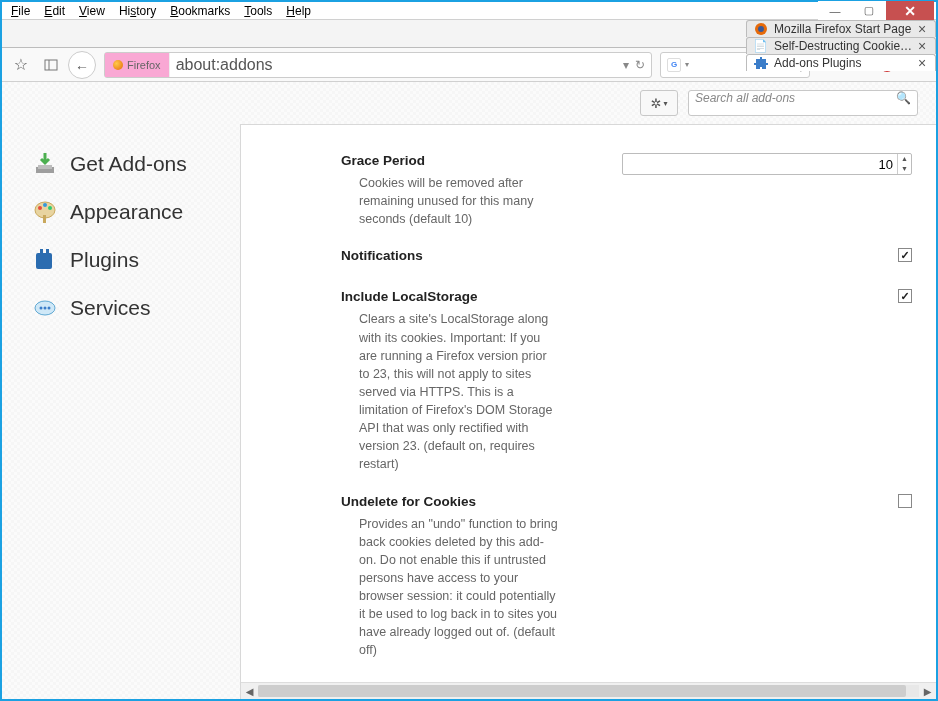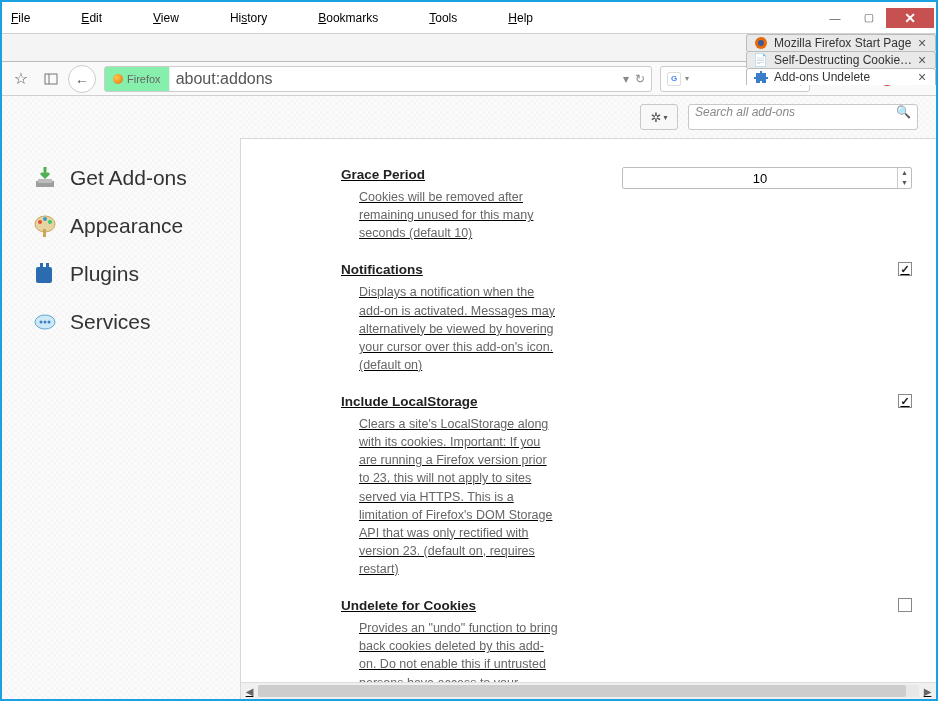--- a/index.html
+++ b/index.html
@@ -1,21 +1,21 @@
 <!DOCTYPE html>
 <html><head>
 <meta charset="utf-8">
 <style>
 * { box-sizing: border-box; margin: 0; padding: 0; font-family: "Segoe UI", Tahoma, sans-serif; }
 body { width: 938px; height: 701px; background: #1ba1e2; overflow: hidden; }
 
 .outer-frame { width: 100%; height: 100%; border: 2px solid #1ba1e2; display: flex; flex-direction: column; }
 
 
-.menubar { background: #fff; height: 32px; display: flex; align-items: center; font-size: 12px; padding: 0 2px; border-bottom: 1px solid #d0d0d0; gap: 37px; }
+.menubar { background: #fff; height: 18px; display: flex; align-items: center; font-size: 12px; padding: 0 2px; border-bottom: 1px solid #d0d0d0; }
 .menubar span { padding: 1px 7px; cursor: default; }
 .menubar span u { text-decoration: underline; }
 .window-controls { margin-left: auto; display: flex; }
 .window-controls .wc { width: 34px; height: 20px; display: flex; align-items: center; justify-content: center; font-size: 11px; background: #fff; }
 .window-controls .wc.close { background: #c75050; color: #fff; font-weight: bold; width: 48px; font-size: 14px; }
 .window-controls .wc.min, .window-controls .wc.max { color: #555; }
 
 
 .tab-strip { background: #f4f4f4; height: 28px; display: flex; align-items: flex-end; padding-left: 22px; border-bottom: 1px solid #bcbcbc; flex-direction: column; }
 .tab { height: 26px; width: 190px; background: #e9e9e9; border: 1px solid #bcbcbc; border-bottom: none; display: flex; align-items: center; padding: 0 6px; font-size: 12px; color: #333; border-radius: 3px 3px 0 0; margin-right: 0; position: relative; }
@@ -23,21 +23,21 @@
 .tab .tab-icon { width: 16px; height: 16px; margin-right: 5px; display: inline-flex; align-items: center; justify-content: center; font-size: 12px; }
 .tab .tab-label { flex: 1; white-space: nowrap; overflow: hidden; text-overflow: ellipsis; }
 .tab .tab-close { width: 14px; height: 14px; color: #555; font-size: 14px; line-height: 14px; text-align: center; }
 .new-tab { width: 26px; height: 22px; margin-left: 6px; display: flex; align-items: center; justify-content: center; font-size: 14px; color: #666; }
 
 
 .toolbar { background: #f9f9f9; height: 34px; display: flex; align-items: center; padding: 0 6px; gap: 4px; border-bottom: 1px solid #d0d0d0; }
 .tb-btn { width: 26px; height: 26px; display: flex; align-items: center; justify-content: center; color: #555; border-radius: 2px; }
 .nav-circle { width: 28px; height: 28px; border-radius: 50%; border: 1px solid #ccc; display: flex; align-items: center; justify-content: center; font-size: 14px; color: #555; background: #fff; }
 .url-group { display: flex; align-items: center; border: 1px solid #ccc; border-radius: 3px; height: 26px; flex: 1; background: #fff; margin: 0 4px; }
-.url-identity { background: #86efac; border-right: 1px solid #eee; padding: 0 8px; display: flex; align-items: center; gap: 4px; font-size: 11px; color: #666; height: 100%; }
+.url-identity { background: #f9a8d4; border-right: 1px solid #eee; padding: 0 8px; display: flex; align-items: center; gap: 4px; font-size: 11px; color: #666; height: 100%; }
 .url-identity .ff-dot { width: 10px; height: 10px; border-radius: 50%; background: radial-gradient(circle at 35% 35%, #ffc94a, #e66a0a); }
 .url-box { flex: 1; padding: 0 6px; font-size: 16px; color: #555; }
 .url-end { display: flex; align-items: center; padding: 0 6px; gap: 6px; color: #888; font-size: 12px; }
 .search-box { width: 150px; border: 1px solid #ccc; border-radius: 3px; height: 26px; display: flex; align-items: center; padding: 0 6px; background: #fff; font-size: 12px; color: #888; }
 .search-box .g-icon { width: 14px; height: 14px; border-radius: 2px; background: #fff; border: 1px solid #ddd; display: flex; align-items: center; justify-content: center; font-size: 8px; font-weight: bold; color: #4285f4; margin-right: 4px; }
 .search-box .mag { margin-left: auto; color: #6da6d8; }
 .abp { width: 14px; height: 14px; border-radius: 50%; background: #c33; display: inline-block; }
 
 
 .content { flex: 1; background: #fbfbfb; display: flex; flex-direction: column; overflow: hidden; background-image: linear-gradient(45deg, #f6f6f6 25%, transparent 25%, transparent 75%, #f6f6f6 75%), linear-gradient(45deg, #f6f6f6 25%, transparent 25%, transparent 75%, #f6f6f6 75%); background-size: 6px 6px; background-position: 0 0, 3px 3px; }
@@ -47,37 +47,37 @@
 .addon-search { width: 230px; height: 26px; border: 1px solid #c8c8c8; border-radius: 3px; background: #fff; display: flex; align-items: flex-start; padding: 0 6px; font-size: 12px; color: #888; font-style: italic; }
 .addon-search .mag { margin-left: auto; color: #6da6d8; font-style: normal; }
 
 .addon-body { flex: 1; display: flex; overflow: hidden; }
 
 .sidebar { width: 238px; padding-top: 16px; }
 .side-item { height: 48px; display: flex; align-items: center; gap: 12px; padding-left: 30px; font-size: 21px; color: #333; }
 .side-item.active { background: #fff; border: 1px solid #d8d8d8; border-right: none; font-weight: 600; border-radius: 2px 0 0 2px; }
 .side-icon { width: 26px; height: 26px; display: flex; align-items: center; justify-content: center; }
 
-.main-panel { flex: 1; background: #fff; border: 1px solid #d8d8d8; border-right: none; border-bottom: none; position: relative; display: flex; flex-direction: column; text-decoration: underline; }
+.main-panel { flex: 1; background: #fff; border: 1px solid #d8d8d8; border-right: none; border-bottom: none; position: relative; display: flex; flex-direction: column; }
 .main-scroll { flex: 1; overflow-y: scroll; padding: 28px 24px 8px 100px; }
 .main-hscroll { height: 17px; background: #f0f0f0; display: flex; align-items: center; border-top: 1px solid #ddd; }
 .main-hscroll .harrow { width: 17px; text-align: center; color: #666; font-size: 10px; }
 .main-hscroll .htrack { flex: 1; height: 12px; background: #e8e8e8; position: relative; }
 .main-hscroll .hthumb { position: absolute; left: 0; top: 0; height: 100%; width: 98%; background: #cdcdcd; border-radius: 2px; }
 
 .main-scroll::-webkit-scrollbar { width: 17px; }
 .main-scroll::-webkit-scrollbar-track { background: #f0f0f0; }
 .main-scroll::-webkit-scrollbar-thumb { background: #cdcdcd; border-radius: 2px; }
 
 .pref-row { display: flex; align-items: flex-start; margin-bottom: 20px; }
 .pref-left { width: 230px; padding-right: 12px; }
 .pref-title { font-size: 13.5px; font-weight: 600; color: #222; margin-bottom: 6px; }
 .pref-desc { font-size: 12.5px; color: #666; line-height: 1.45; padding-left: 18px; }
 .pref-right { flex: 1; display: flex; justify-content: flex-end; align-items: flex-start; }
-.pref-input { width: 100%; height: 22px; border: 1px solid #bcbcbc; border-radius: 2px; text-align: center; padding: 0 18px 0 4px; font-size: 13px; position: relative; background: #fff; }
+.pref-input { width: 100%; height: 22px; border: 1px solid #bcbcbc; border-radius: 2px; text-align: right; padding: 0 18px 0 4px; font-size: 13px; position: relative; background: #fff; }
 .spinner { position: absolute; right: 1px; top: 1px; width: 14px; height: 20px; display: flex; flex-direction: column; }
 .spinner span { flex: 1; font-size: 7px; text-align: center; color: #555; line-height: 10px; border-left: 1px solid #ccc; }
 .pref-check { width: 14px; height: 14px; border: 1px solid #888; background: #fff; display: flex; align-items: center; justify-content: center; font-size: 11px; color: #222; }
 .pref-check.checked::after { content: "✓"; font-weight: bold; }
 </style>
 </head>
 <body>
 
 <div class="outer-frame">
 
@@ -111,21 +111,21 @@
       <span class="tab-icon">📄</span>
       <span class="tab-label">Self-Destructing Cookies -- Sur...</span>
       <span class="tab-close">×</span>
     </div>
     <div class="tab active">
       <span class="tab-icon">
           <svg width="14" height="14">
             <path d="M2 3h4v-2h2v2h4v4h2v2h-2v4h-4v-2h-2v2h-4v-4h-2v-2h2z" fill="#3b7dc9"></path>
           </svg>
         </span>
-      <span class="tab-label">Add-ons Undelete</span>
+      <span class="tab-label">Add-ons Plugins</span>
       <span class="tab-close">×</span>
     </div>
     <div class="new-tab">+</div>
   </div>
 
   <div class="toolbar">
     <div class="tb-btn">☆</div>
     <div class="tb-btn">
         <svg width="14" height="14">
           <rect x="1" y="2" width="12" height="10" fill="none" stroke="#777"></rect>
@@ -230,21 +230,20 @@
                     <span>▲</span>
                     <span>▼</span>
                   </div>
               </div>
             </div>
           </div>
 
           <div class="pref-row">
             <div class="pref-left">
               <div class="pref-title">Notifications</div>
-              <div class="pref-desc">Displays a notification when the add-on is activated. Messages may alternatively be viewed by hovering your cursor over this add-on's icon. (default on)</div>
             </div>
             <div class="pref-right">
                 <div class="pref-check checked"></div>
               </div>
           </div>
 
           <div class="pref-row">
             <div class="pref-left">
               <div class="pref-title">Include LocalStorage</div>
               <div class="pref-desc">Clears a site's LocalStorage along with its cookies. Important: If you are running a Firefox version prior to 23, this will not apply to sites served via HTTPS. This is a limitation of Firefox's DOM Storage API that was only rectified with version 23. (default on, requires restart)</div>

